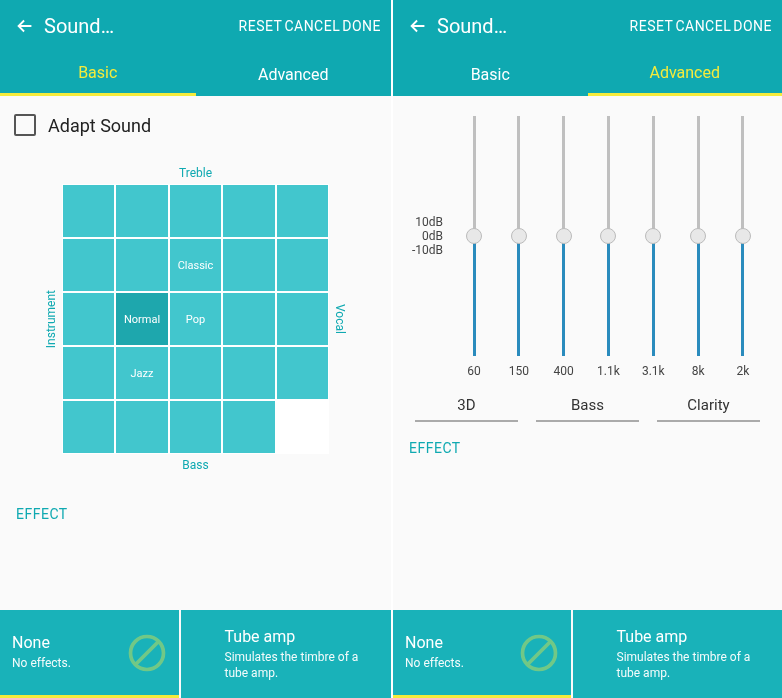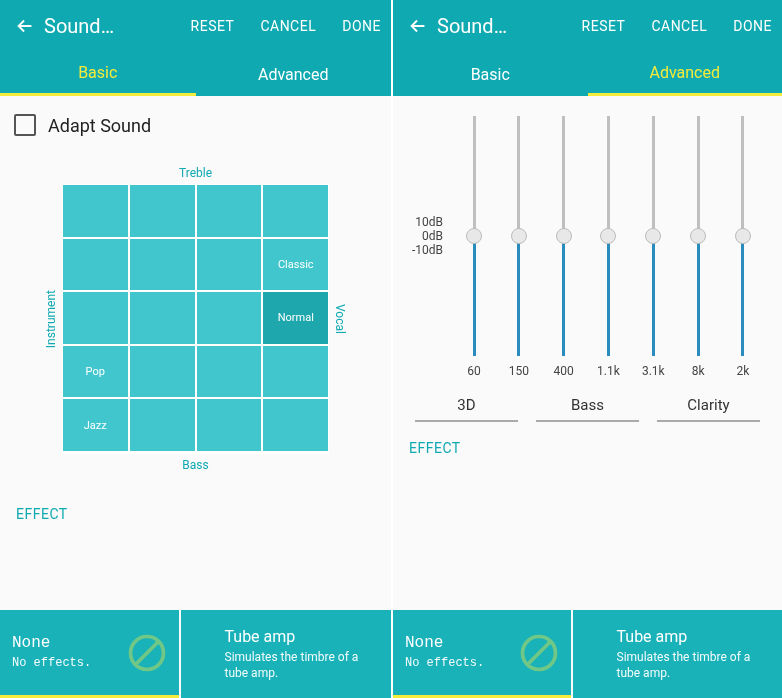--- a/index.html
+++ b/index.html
@@ -3,46 +3,46 @@
 <meta charset="utf-8">
 <style>
 * { box-sizing: border-box; margin: 0; padding: 0; }
 body { background: #fff; font-family: Roboto, Arial, sans-serif; width: 782px; height: 698px; display: flex; }
 .screen { width: 391px; height: 698px; display: flex; flex-direction: column; background: #fafafa; }
 .screen + .screen { border-left: 2px solid #fff; }
 .header { background: #0fa9b1; color: #fff; }
 .topbar { display: flex; align-items: center; height: 52px; padding: 0 10px; }
 .back { width: 30px; height: 30px; display:flex; align-items:center; justify-content:center; cursor:pointer; }
 .title { font-size: 20px; color: #fff; margin-left: 4px; flex: 0 0 auto; }
-.actions { margin-left: auto; display: flex; gap: 26px; }
+.actions { margin-left: auto; display: flex; gap: 2px; }
 .act { font-size: 14px; letter-spacing: 0.5px; cursor:pointer; color:#fff; }
 .tabs { display: flex; height: 44px; }
 .tab { flex:1; display:flex; align-items:center; justify-content:center; font-size:16px; cursor:pointer; color:#fff; }
 .tab.active { color: #f5eb3b; border-bottom: 3px solid #f5eb3b; }
 .body { flex:1; padding: 14px 14px 8px 14px; background:#fafafa; overflow:hidden; }
 .adapt-row { display:flex; align-items:center; gap:12px; margin-bottom:10px; margin-top:4px; }
 .checkbox { width:22px; height:22px; border:2px solid #555; border-radius:2px; cursor:pointer; }
 .adapt-label { font-size:18px; color:#222; }
 .grid-wrap { position:relative; padding: 20px 30px 24px 30px; }
 .axis-top,.axis-bottom { text-align:center; color:#0fa9b1; font-size:12px; }
 .axis-top { margin-bottom:4px; }
 .axis-bottom { margin-top:4px; }
 .grid-row { display:flex; align-items:center; }
 .axis-left,.axis-right { writing-mode: vertical-rl; transform: rotate(180deg); color:#0fa9b1; font-size:12px; width:18px; text-align:center; }
 .axis-right { transform: none; }
-.grid { display:grid; grid-template-columns: repeat(4,1fr); grid-template-rows: repeat(5,1fr); width:270px; height:270px; background:#fff; cursor:pointer; }
+.grid { display:grid; grid-template-columns: repeat(5,1fr); grid-template-rows: repeat(5,1fr); width:270px; height:270px; background:#fff; cursor:pointer; }
 .cell { background:#42c6cd; border:1px solid #fff; display:flex; align-items:center; justify-content:center; color:#fff; font-size:11px; }
 .cell.sel { background:#1ea7ad; }
 .effect-label { color:#0fa9b1; font-size:14px; letter-spacing:0.5px; margin-top:10px; padding-left:2px; }
 .effects { display:flex; height:88px; margin-top:auto; }
 .eff-card { flex:1; background:#19b2b9; color:#fff; padding:10px 12px; cursor:pointer; position:relative; display:flex; flex-direction:column; justify-content:center; }
 .eff-card + .eff-card { margin-left:2px;padding-left:44px; }
 .eff-title { font-size:16px; margin-bottom:4px; }
 .eff-desc { font-size:12px; opacity:0.95; line-height:1.3; }
-.eff-card.active { border-bottom:3px solid #f5eb3b;font-family:Liberation Mono, monospace; }
+.eff-card.active { border-bottom:3px solid #f5eb3b; }
 .nosign { position:absolute; right:10px; top:50%; transform:translateY(-50%); opacity:0.4; }
 
 .eq-wrap { padding:6px 0 8px 0; }
 .eq-area { display:flex; }
 .eq-labels { display:flex; flex-direction:column; justify-content:center; height:240px; font-size:12px; color:#444; width:42px; text-align:right; padding-right:6px; }
 .eq-sliders { flex:1; display:flex; justify-content:space-between; height:240px; padding:0 4px; }
 .slider { position:relative; width:42px; display:flex; flex-direction:column; align-items:center; cursor:pointer; }
 .track { width:3px; height:240px; background: linear-gradient(to bottom, #bfbfbf 0%, #bfbfbf 50%, #2a8bbd 50%, #2a8bbd 100%); position:relative; }
 .thumb { position:absolute; top:50%; left:50%; transform:translate(-50%,-50%); width:16px; height:16px; border-radius:50%; background:#e8e8e8; border:1px solid #bbb; }
 .freq-row { display:flex; justify-content:space-between; margin-top:8px; padding:0 4px 0 46px; }

